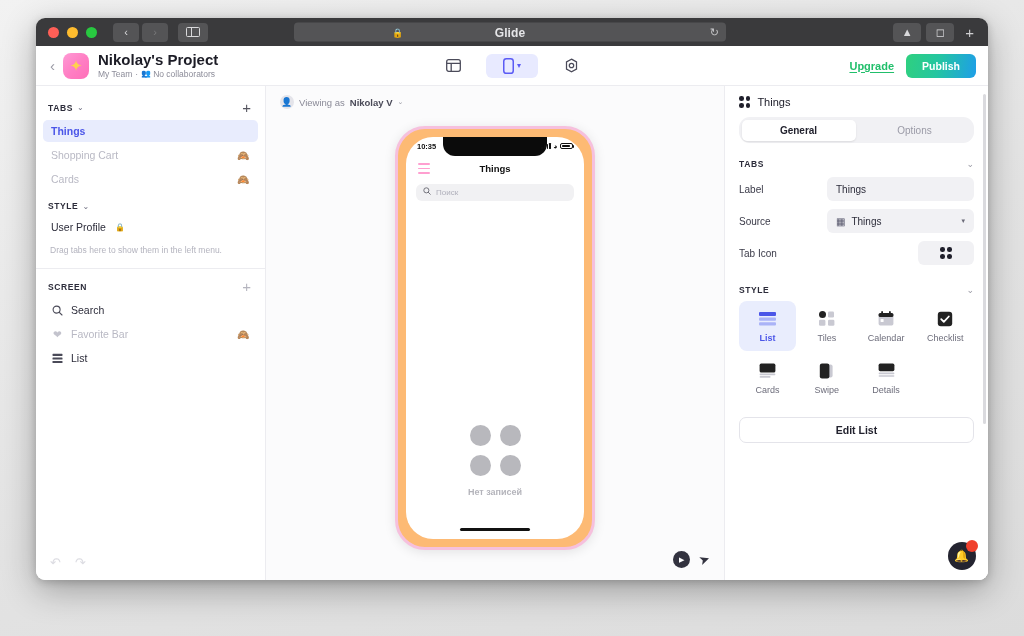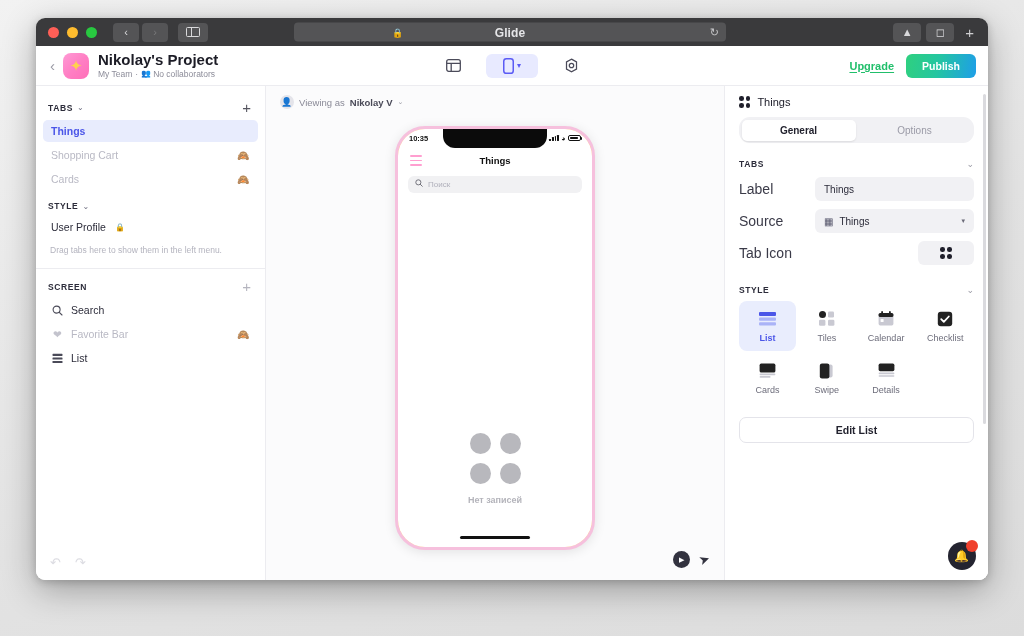--- a/index.html
+++ b/index.html
@@ -173,21 +173,21 @@
   }
   .viewas b { color: #4a4a58; font-weight: 600; }
   .viewas .chev { font-size: 7px; color: #9a9aa5; }
 
   .phone-wrap { flex: 1; display: flex; align-items: center; justify-content: center; padding-bottom: 14px; }
   .phone {
     width: 200px; height: 424px;
     border-radius: 30px;
     border: 3px solid #f6c0dd;
     background: #fdba74;
-    padding: 0;
+    padding: 8px;
     position: relative;
     box-shadow: 0 2px 12px rgba(0,0,0,.10);
   }
   .screen {
     width: 100%; height: 100%;
     background: #fff;
     border-radius: 27px;
     overflow: hidden;
     position: relative;
     display: flex; flex-direction: column;
@@ -277,21 +277,21 @@
   .seg.on { background: #fff; color: #22222e; font-weight: 600; box-shadow: 0 1px 2px rgba(0,0,0,.09); }
 
   .grp-head {
     display: flex; align-items: center; justify-content: space-between;
     margin-top: 16px; margin-bottom: 4px;
   }
   .grp-title { font-size: 8.5px; font-weight: 700; color: #2c2c3a; letter-spacing: .6px; }
   .grp-chev { font-size: 9px; color: #9a9aa5; }
 
   .field { display: flex; align-items: center; height: 32px; }
-  .field-label { width: 76px; font-size: 14px; color: #3a3a48; }
+  .field-label { width: 88px; font-size: 10px; color: #3a3a48; }
   .field-ctl {
     flex: 1; height: 24px; background: #f1f1f4; border-radius: 6px;
     display: flex; align-items: center; padding: 0 9px;
     font-size: 10px; color: #2c2c3a; gap: 6px;
   }
   .field-ctl .caret { margin-left: auto; font-size: 7px; color: #6a6a78; }
   .src-ic { font-size: 10px; color: #55556a; }
   .icon-ctl {
     width: 56px; height: 24px; background: #f1f1f4; border-radius: 6px;
     margin-left: auto; display: flex; align-items: center; justify-content: center;

